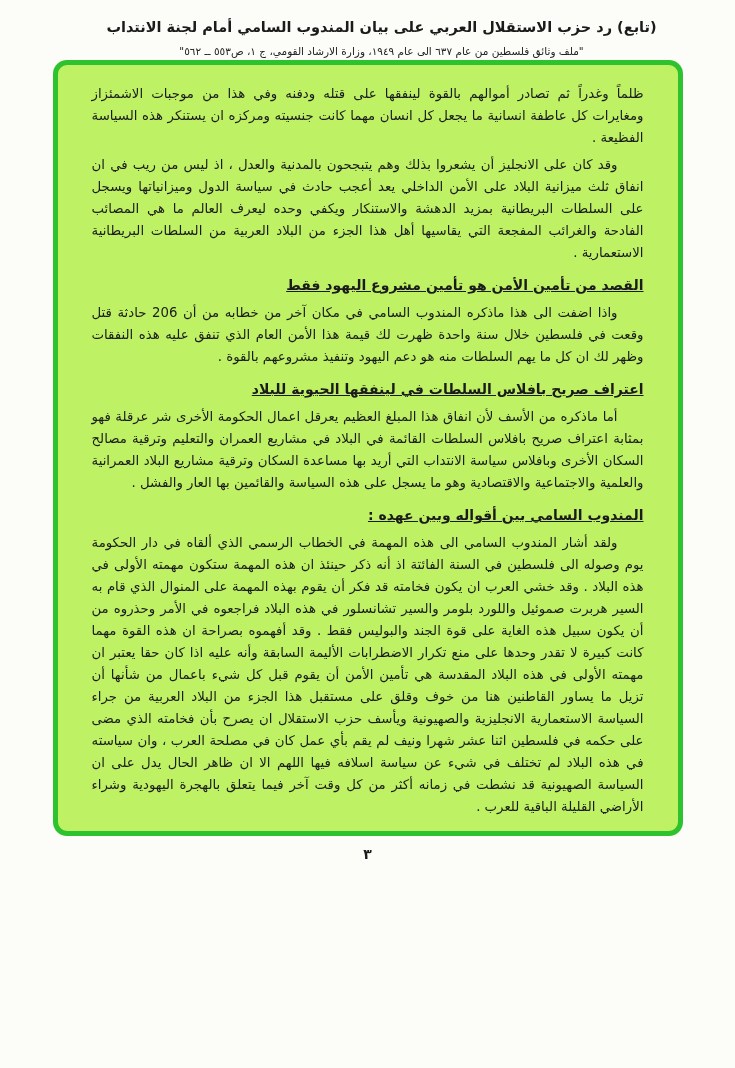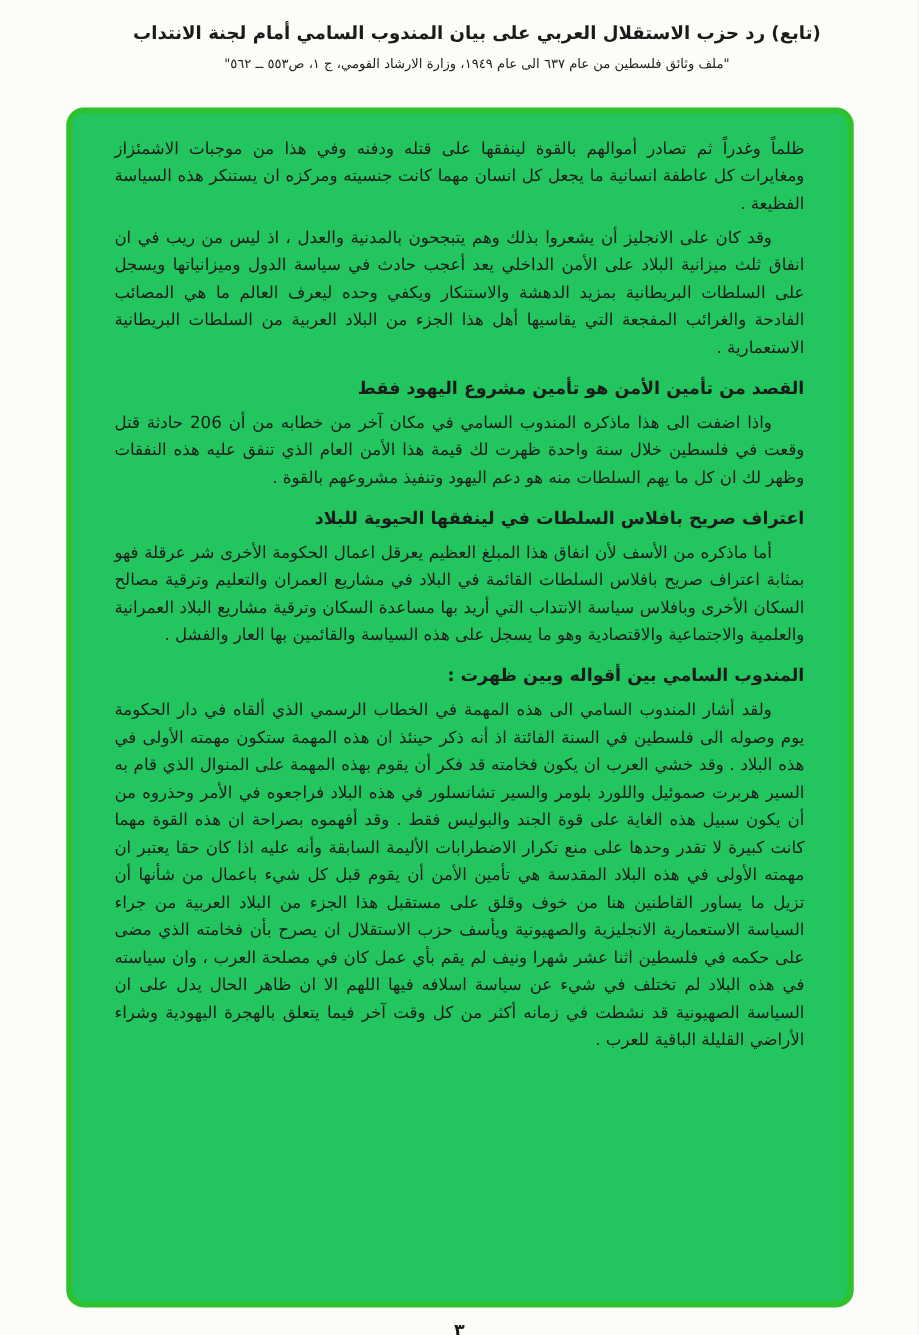--- a/index.html
+++ b/index.html
@@ -29,43 +29,44 @@
     line-height: 19px;
   }
   .doc-source {
     font-size: 10.5px;
     line-height: 14px;
     margin-top: 7px;
     color: #222;
   }
   .green-box {
     width: 630px;
-    height: 960px;
-    margin: 28px auto 0 auto;
+    height: 776px;
+    margin: 2px auto 0 auto;
     border: 5px solid #2ec22e;
     border-radius: 14px;
     padding: 18px 34px 0 34px;
     box-sizing: border-box;
-    background: #22c55e;
+    background: #bef264;
   }
   .para {
     font-size: 13.3px;
     line-height: 22px;
     text-align: justify;
     margin: 0 0 5px 0;
     text-indent: 26px;
   }
   .para.first {
     text-indent: 0;
   }
   .section-heading {
     font-size: 14px;
     font-weight: bold;
     text-align: right;
     margin: 13px 0 9px 0;
+    text-decoration: underline;
   }
   .doc-footer {
     text-align: center;
     margin-top: 8px;
   }
   .page-number {
     font-size: 14px;
     font-weight: bold;
   }
 </style>
@@ -86,21 +87,21 @@
     <p class="para">وقد كان على الانجليز أن يشعروا بذلك وهم يتبجحون بالمدنية والعدل ، اذ ليس من ريب في ان انفاق ثلث ميزانية البلاد على الأمن الداخلي يعد أعجب حادث في سياسة الدول وميزانياتها ويسجل على السلطات البريطانية بمزيد الدهشة والاستنكار ويكفي وحده ليعرف العالم ما هي المصائب الفادحة والغرائب المفجعة التي يقاسيها أهل هذا الجزء من البلاد العربية من السلطات البريطانية الاستعمارية .</p>
 
     <h2 class="section-heading">القصد من تأمين الأمن هو تأمين مشروع اليهود فقط</h2>
 
     <p class="para">واذا اضفت الى هذا ماذكره المندوب السامي في مكان آخر من خطابه من أن 206 حادثة قتل وقعت في فلسطين خلال سنة واحدة ظهرت لك قيمة هذا الأمن العام الذي تنفق عليه هذه النفقات وظهر لك ان كل ما يهم السلطات منه هو دعم اليهود وتنفيذ مشروعهم بالقوة .</p>
 
     <h2 class="section-heading">اعتراف صريح بافلاس السلطات في لينفقها الحيوية للبلاد</h2>
 
     <p class="para">أما ماذكره من الأسف لأن انفاق هذا المبلغ العظيم يعرقل اعمال الحكومة الأخرى شر عرقلة فهو بمثابة اعتراف صريح بافلاس السلطات القائمة في البلاد في مشاريع العمران والتعليم وترقية مصالح السكان الأخرى وبافلاس سياسة الانتداب التي أريد بها مساعدة السكان وترقية مشاريع البلاد العمرانية والعلمية والاجتماعية والاقتصادية وهو ما يسجل على هذه السياسة والقائمين بها العار والفشل .</p>
 
-    <h2 class="section-heading">المندوب السامي بين أقواله وبين ظهرت :</h2>
+    <h2 class="section-heading">المندوب السامي بين أقواله وبين عهده :</h2>
 
     <p class="para">ولقد أشار المندوب السامي الى هذه المهمة في الخطاب الرسمي الذي ألقاه في دار الحكومة يوم وصوله الى فلسطين في السنة الفائتة اذ أنه ذكر حينئذ ان هذه المهمة ستكون مهمته الأولى في هذه البلاد . وقد خشي العرب ان يكون فخامته قد فكر أن يقوم بهذه المهمة على المنوال الذي قام به السير هربرت صموئيل واللورد بلومر والسير تشانسلور في هذه البلاد فراجعوه في الأمر وحذروه من أن يكون سبيل هذه الغاية على قوة الجند والبوليس فقط . وقد أفهموه بصراحة ان هذه القوة مهما كانت كبيرة لا تقدر وحدها على منع تكرار الاضطرابات الأليمة السابقة وأنه عليه اذا كان حقا يعتبر ان مهمته الأولى في هذه البلاد المقدسة هي تأمين الأمن أن يقوم قبل كل شيء باعمال من شأنها أن تزيل ما يساور القاطنين هنا من خوف وقلق على مستقبل هذا الجزء من البلاد العربية من جراء السياسة الاستعمارية الانجليزية والصهيونية ويأسف حزب الاستقلال ان يصرح بأن فخامته الذي مضى على حكمه في فلسطين اثنا عشر شهرا ونيف لم يقم بأي عمل كان في مصلحة العرب ، وان سياسته في هذه البلاد لم تختلف في شيء عن سياسة اسلافه فيها اللهم الا ان ظاهر الحال يدل على ان السياسة الصهيونية قد نشطت في زمانه أكثر من كل وقت آخر فيما يتعلق بالهجرة اليهودية وشراء الأراضي القليلة الباقية للعرب .</p>
 
   </div>
 
   <footer class="doc-footer">
     <span class="page-number">٣</span>
   </footer>
 
 </div>

